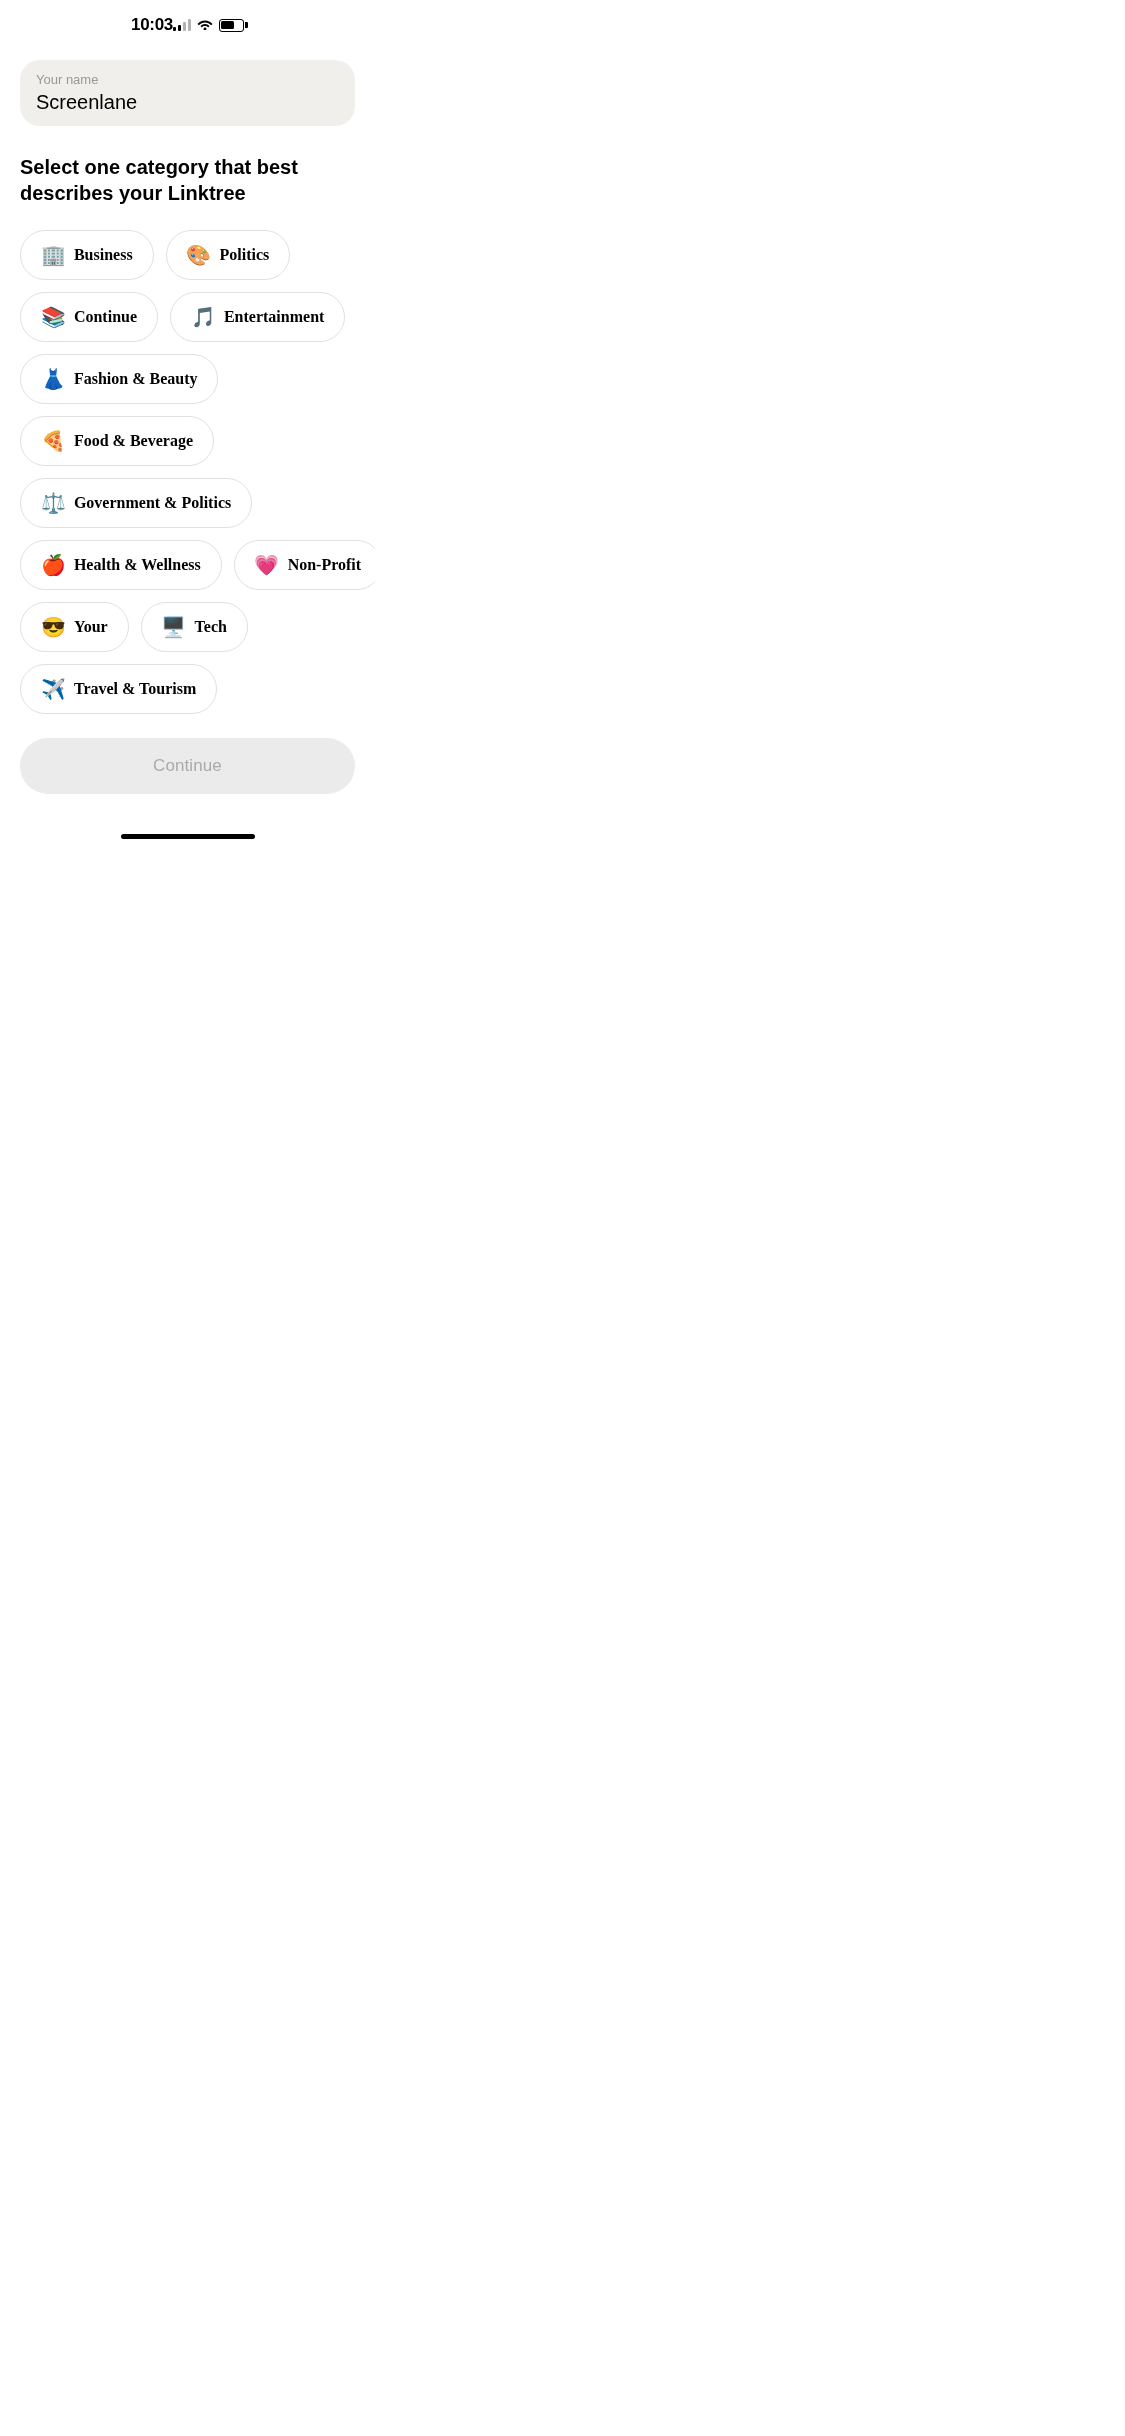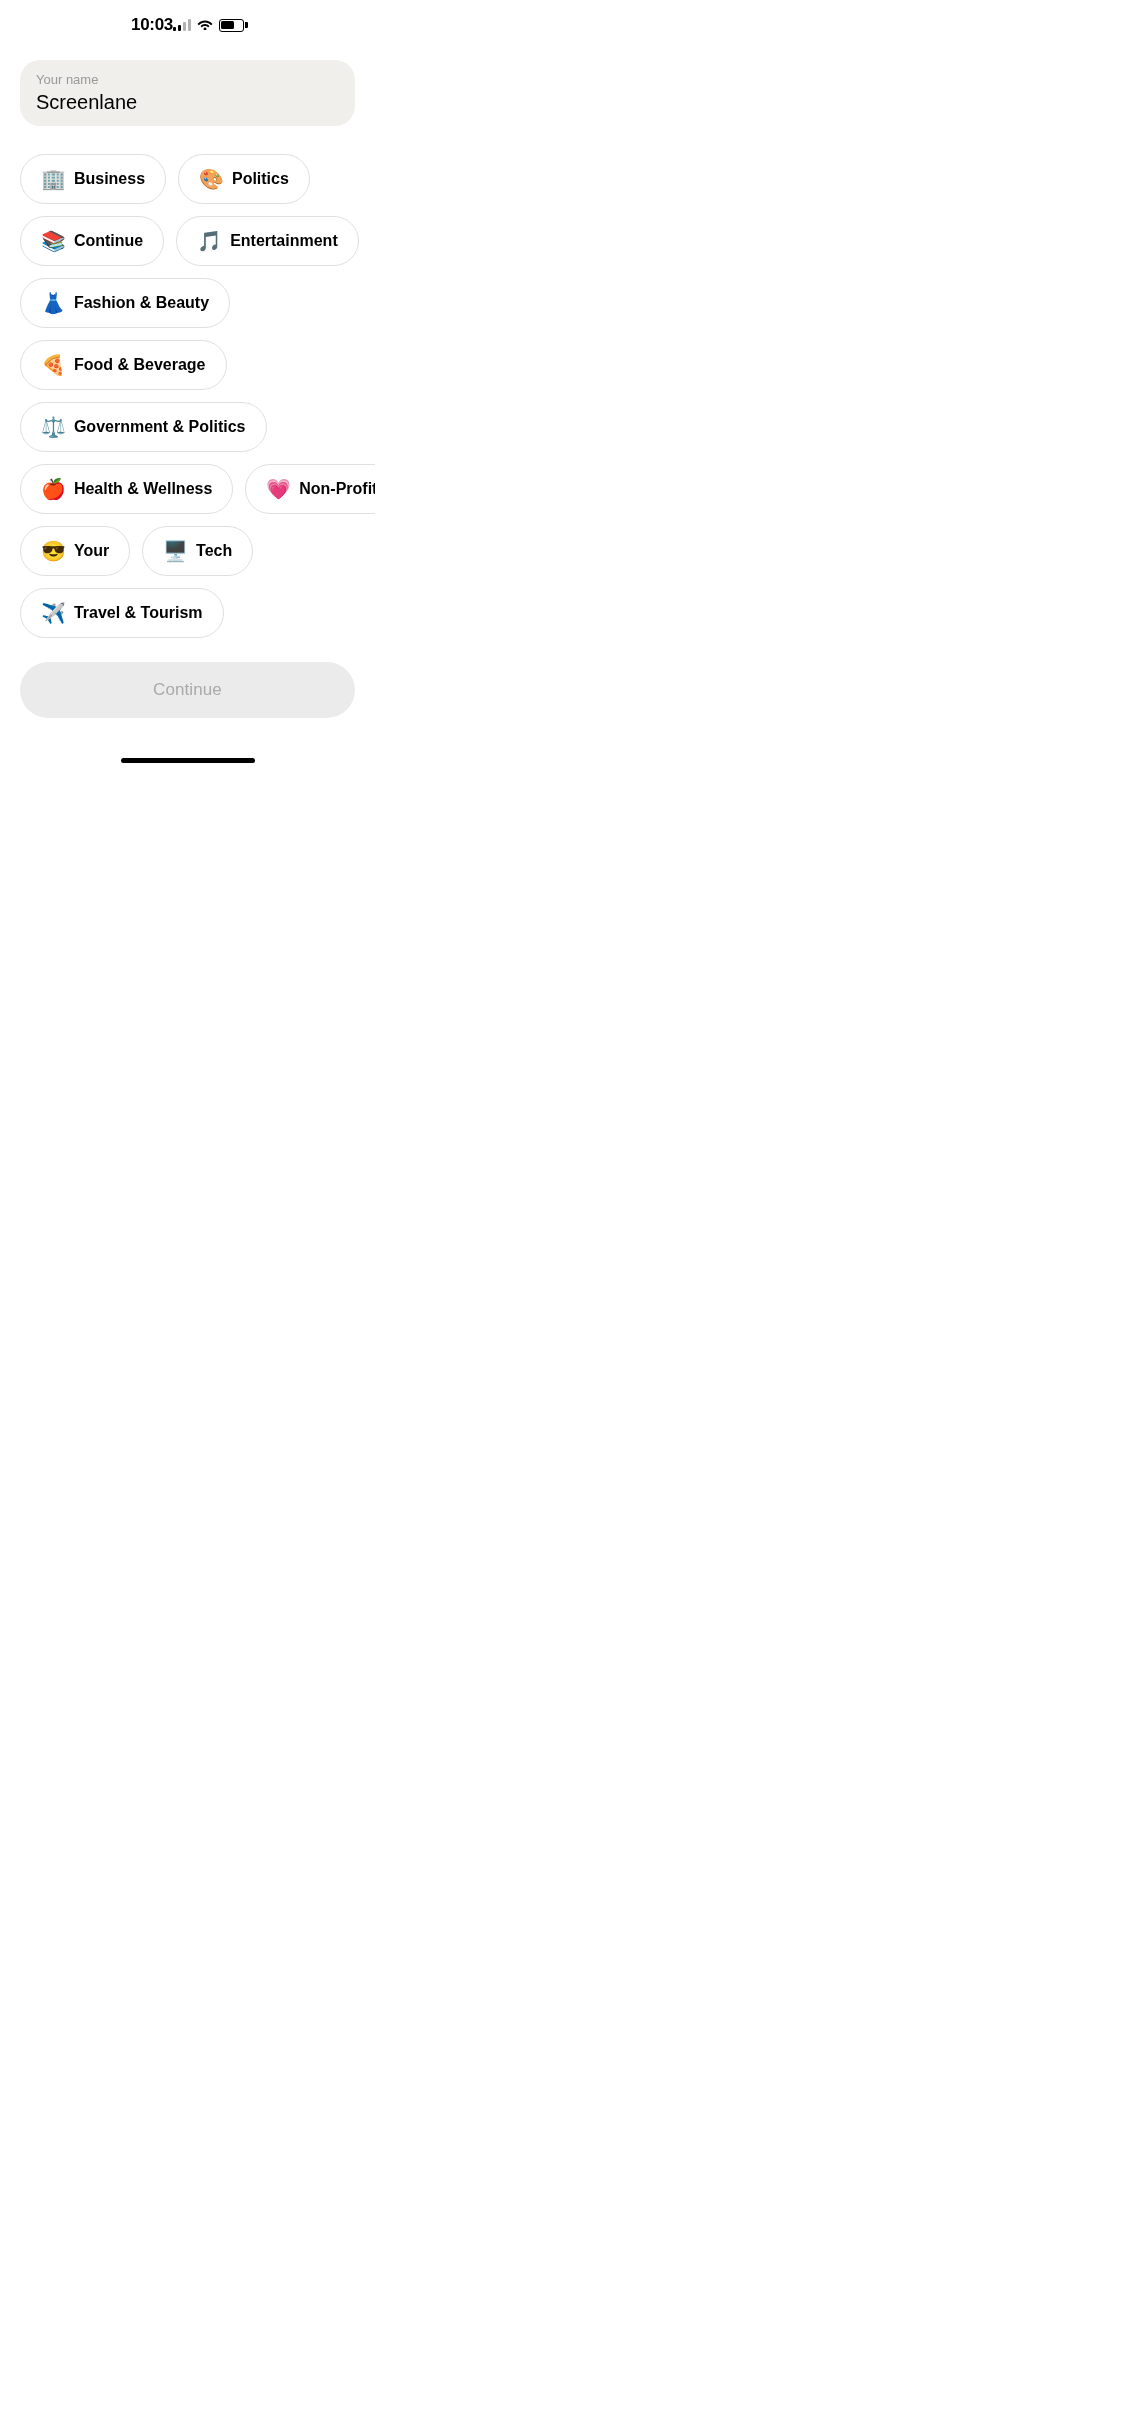--- a/index.html
+++ b/index.html
@@ -149,20 +149,21 @@
 
     .category-emoji {
       font-size: 20px;
       line-height: 1;
     }
 
     .category-label {
       font-size: 16px;
       font-weight: 600;
       color: #000;
+      font-family: Liberation Serif, serif;
     }
 
     
     .continue-section {
       padding: 24px 20px 40px 20px;
     }
 
     .continue-btn {
       width: 100%;
       padding: 18px;
@@ -215,20 +216,21 @@
   </div>
 </div>
 
 <div class="content">
 
   <div class="name-input-container">
     <div class="name-label">Your name</div>
     <div class="name-value">Screenlane</div>
   </div>
 
+  <div class="heading">Select one category that best describes your Linktree</div>
 
   <div class="categories">
 
     <div class="category-row">
       <div class="category-pill">
         <span class="category-emoji">🏢</span>
         <span class="category-label">Business</span>
       </div>
       <div class="category-pill">
         <span class="category-emoji">🎨</span>

